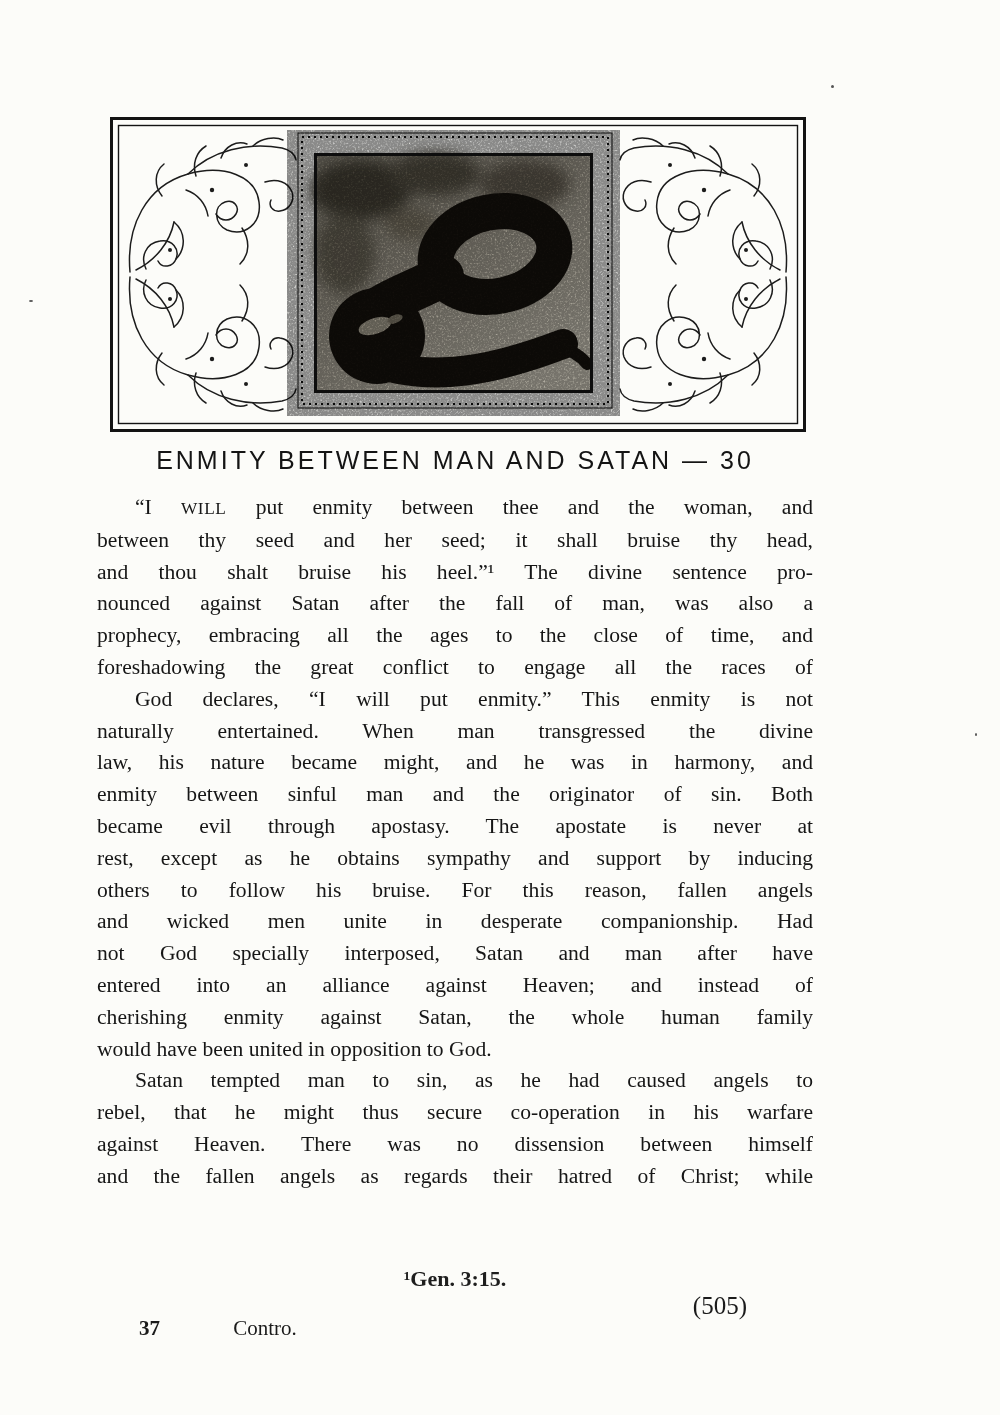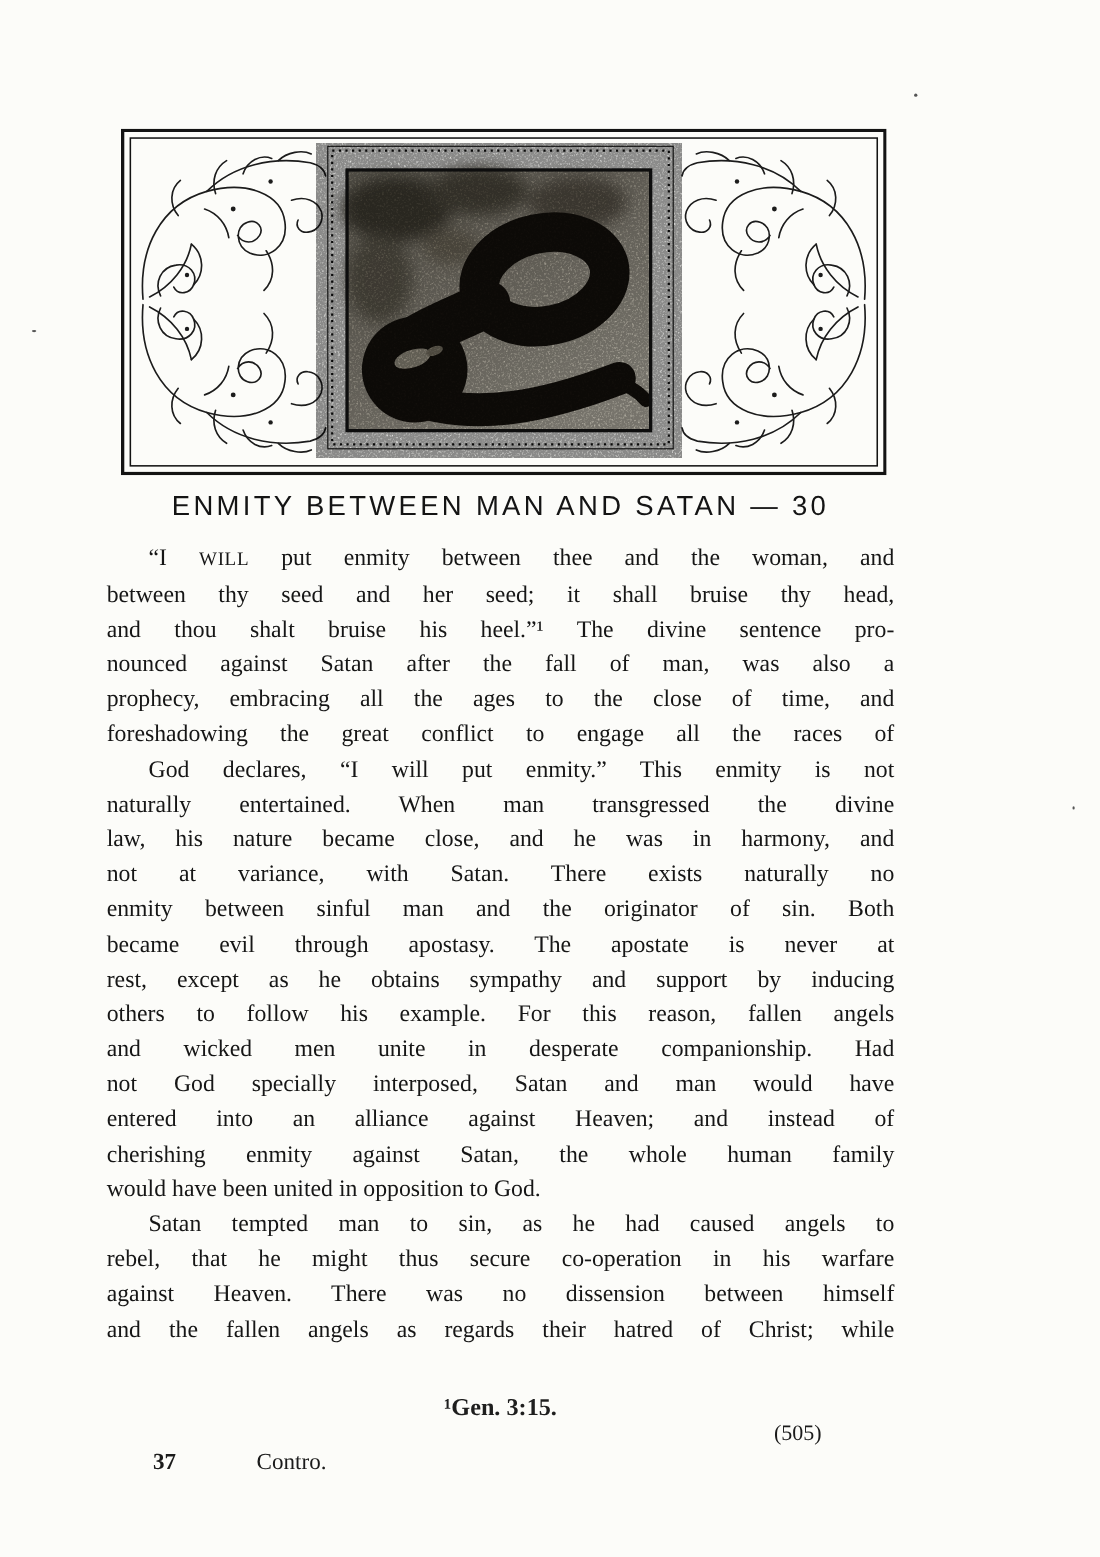--- a/index.html
+++ b/index.html
@@ -59,21 +59,21 @@
     font-weight: bold;
     color: #1e1e1e;
   }
   .folio {
     position: absolute;
     left: 97px;
     top: 1292px;
     width: 716px;
     text-align: right;
     padding-right: 66px;
-    font-size: 20px;
+    font-size: 25px;
   }
   .signature {
     position: absolute;
     left: 139px;
     top: 1316px;
     font-size: 21px;
   }
   .sig-num { font-weight: bold; }
   .sig-label { margin-left: 68px; }
   .speck { position: absolute; background: #555; border-radius: 50%; }
@@ -172,28 +172,27 @@
       <div class="line indent"><span>“I </span><span class="smallcaps">WILL</span><span> put enmity between thee and the woman, and</span></div>
       <div class="line">between thy seed and her seed; it shall bruise thy head,</div>
       <div class="line">and thou shalt bruise his heel.”¹  The divine sentence pro-</div>
       <div class="line">nounced against Satan after the fall of man, was also a</div>
       <div class="line">prophecy, embracing all the ages to the close of time, and</div>
       <div class="line">foreshadowing the great conflict to engage all the races of</div>
     </div>
     <div>
       <div class="line indent">God declares, “I will put enmity.”  This enmity is not</div>
       <div class="line">naturally entertained.  When man transgressed the divine</div>
-      <div class="line">law, his nature became close, and he was in harmony, and</div>
-      <div class="line">not at variance, with Satan.  There exists naturally no</div>
+      <div class="line">law, his nature became might, and he was in harmony, and</div>
       <div class="line">enmity between sinful man and the originator of sin.  Both</div>
       <div class="line">became evil through apostasy.  The apostate is never at</div>
       <div class="line">rest, except as he obtains sympathy and support by inducing</div>
-      <div class="line">others to follow his example.  For this reason, fallen angels</div>
+      <div class="line">others to follow his bruise.  For this reason, fallen angels</div>
       <div class="line">and wicked men unite in desperate companionship.  Had</div>
-      <div class="line">not God specially interposed, Satan and man would have</div>
+      <div class="line">not God specially interposed, Satan and man after have</div>
       <div class="line">entered into an alliance against Heaven; and instead of</div>
       <div class="line">cherishing enmity against Satan, the whole human family</div>
       <div class="line flush">would have been united in opposition to God.</div>
     </div>
     <div>
       <div class="line indent">Satan tempted man to sin, as he had caused angels to</div>
       <div class="line">rebel, that he might thus secure co-operation in his warfare</div>
       <div class="line">against Heaven.  There was no dissension between himself</div>
       <div class="line">and the fallen angels as regards their hatred of Christ; while</div>
     </div>

